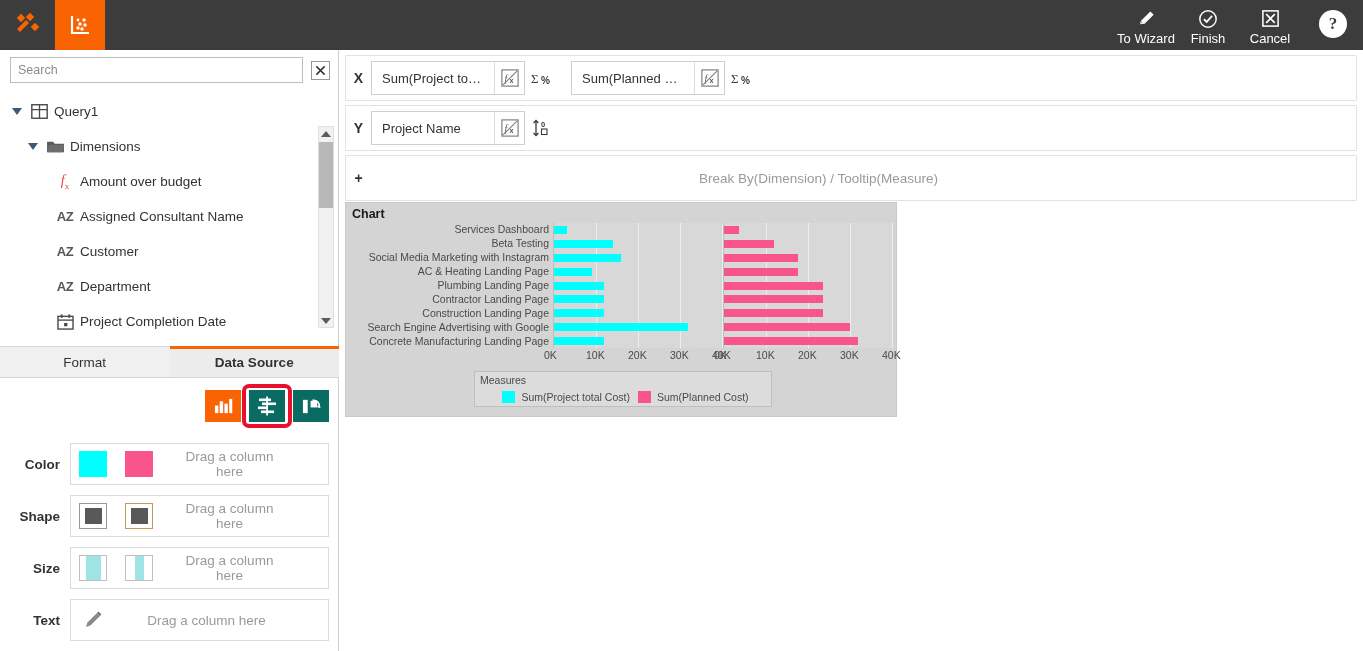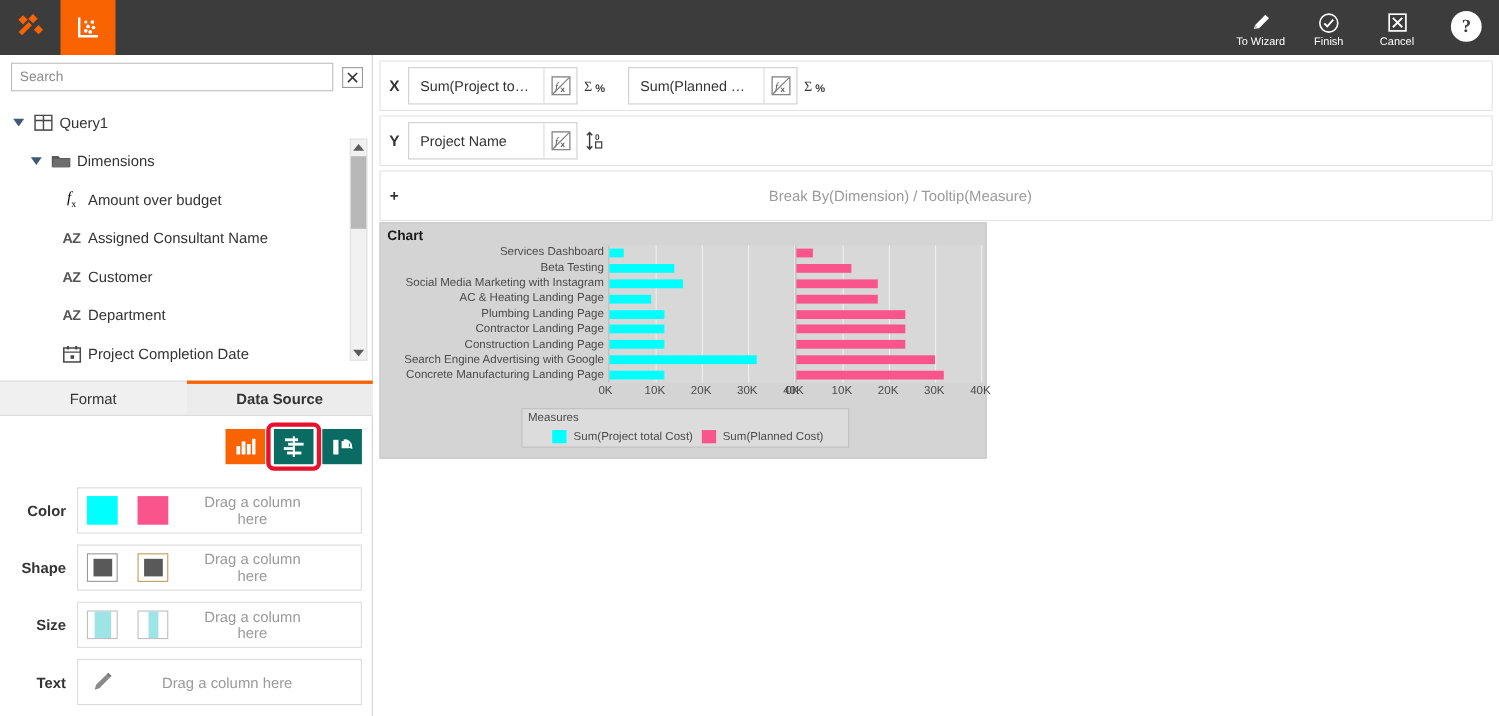--- a/index.html
+++ b/index.html
@@ -32,21 +32,21 @@
   .title .arrow { font-size:17px; font-weight:bold; }
   .topbar-actions {
     margin-left:auto; display:flex; align-items:flex-start; height:50px;
     padding-right:10px;
   }
   .tb-btn {
     display:flex; flex-direction:column; align-items:center; justify-content:center;
     color:#ffffff; width:62px; height:50px; cursor:pointer; padding-top:3px;
   }
   .tb-btn .tb-ico { height:22px; display:flex; align-items:center; justify-content:center; }
-  .tb-btn .tb-lbl { font-size:10px; margin-top:1px; white-space:nowrap; }
+  .tb-btn .tb-lbl { font-size:13px; margin-top:1px; white-space:nowrap; }
   .help-btn {
     width:28px; height:28px; border-radius:50%; background:#ffffff; color:#3c3c3c;
     display:flex; align-items:center; justify-content:center;
     font-size:17px; font-weight:bold; margin:10px 6px 0 18px; cursor:pointer;
     font-family:"Liberation Serif", serif;
   }
 
   
   .left-panel {
     position:absolute; left:0; top:50px; width:339px; height:601px;
@@ -74,21 +74,21 @@
   .tree { padding-top:4px; }
   .tree-row {
     display:flex; align-items:center; height:35px; padding-left:8px;
     font-size:13.5px; color:#333; cursor:pointer; white-space:nowrap;
   }
   .tw { width:18px; display:flex; align-items:center; justify-content:center; flex:none; }
   .caret { width:0;height:0;border-left:5.5px solid transparent;border-right:5.5px solid transparent;border-top:7px solid #3c5a73; }
   .tree-ico { width:26px; display:flex; align-items:center; justify-content:center; flex:none; }
   .tree-lbl { margin-left:2px; }
   .az { font-weight:bold; font-size:13px; color:#555; letter-spacing:-0.5px; }
-  .fx { font-style:italic; font-size:14px; color:#000000; font-family:"Liberation Serif", serif; }
+  .fx { font-style:italic; font-size:14px; color:#ef4444; font-family:"Liberation Serif", serif; }
   .fx sub { font-size:9px; font-style:normal; }
 
   
   .sb-track {
     position:absolute; right:4px; top:36px; width:16px; height:202px;
     background:#f1f1f1; border:1px solid #e0e0e0;
   }
   .sb-arrow { width:14px; height:14px; display:flex; align-items:center; justify-content:center; }
   .sb-up { position:absolute; right:5px; top:37px; }
   .sb-dn { position:absolute; right:5px; top:224px; }

